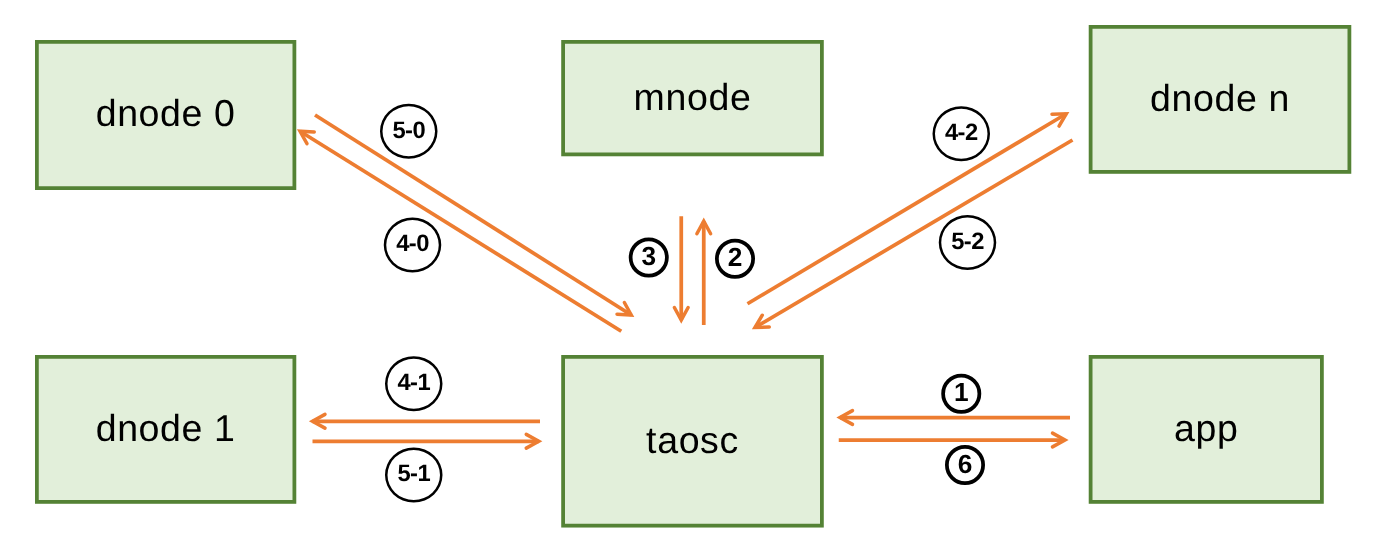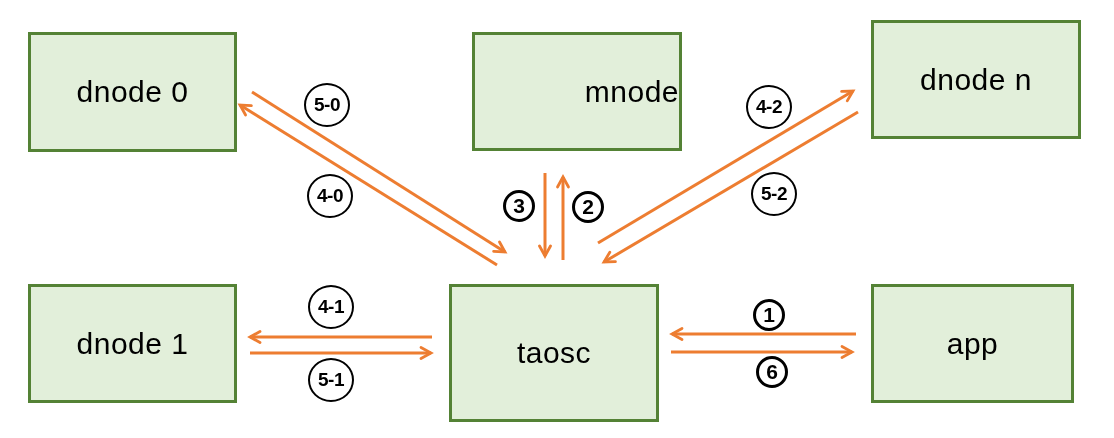--- a/index.html
+++ b/index.html
@@ -24,25 +24,25 @@
     position:absolute;
     box-sizing:border-box;
     background:var(--node-fill);
     border:3px solid var(--node-border);
     display:flex;align-items:center;justify-content:center;
     color:var(--ink);
     font-size:30px;
     letter-spacing:0.5px;
   }
   .node-dnode0{left:28px;top:32px;width:209px;height:120px;}
-  .node-mnode {left:472px;top:32px;width:210px;height:119px;justify-content:flex-end;}
+  .node-mnode {left:449px;top:32px;width:210px;height:93px;}
   .node-dnoden{left:871px;top:20px;width:210px;height:119px;}
   .node-dnode1{left:28px;top:284px;width:209px;height:119px;text-align:right;}
   .node-taosc {left:449px;top:284px;width:210px;height:138px;}
-  .node-app   {left:871px;top:284px;width:203px;height:119px;}
+  .node-app   {left:871px;top:284px;width:188px;height:119px;}
   .elabel{
     position:absolute;
     box-sizing:border-box;
     background:var(--bg);
     border-radius:50%;
     display:flex;align-items:center;justify-content:center;
     color:var(--ink);
   }
   .oval{
     width:46px;height:44px;

